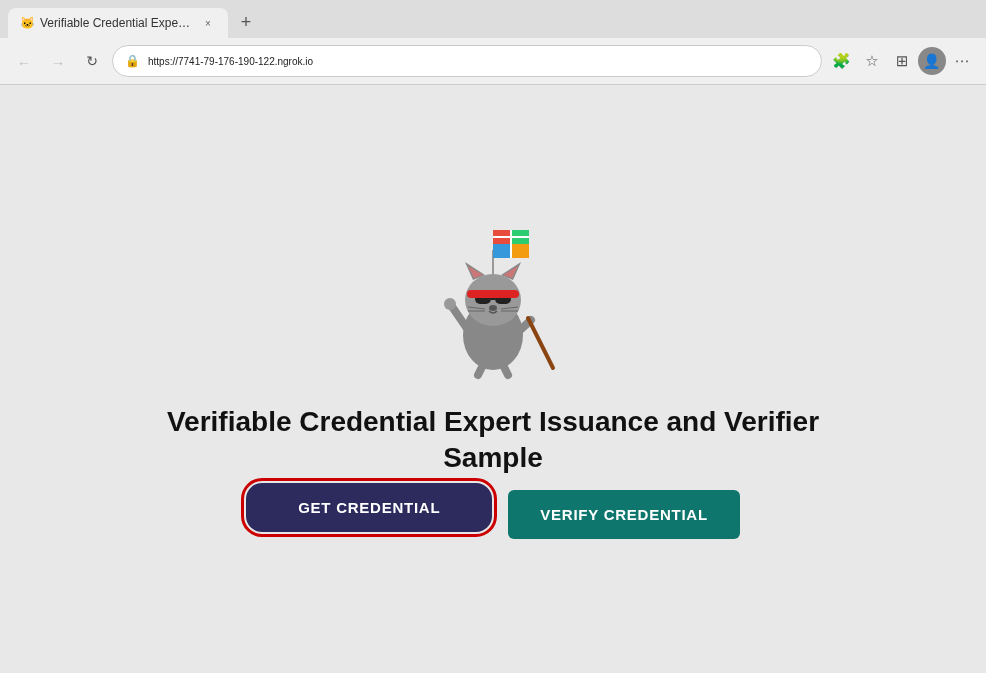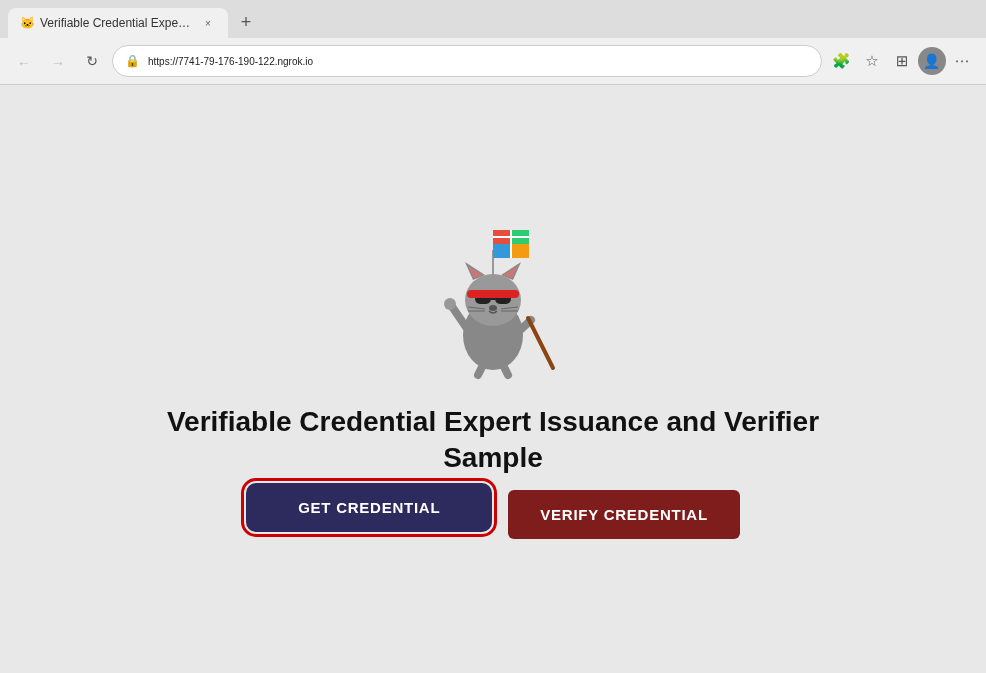--- a/index.html
+++ b/index.html
@@ -196,34 +196,34 @@
     .buttons-row {
       display: flex;
       gap: 16px;
       align-items: center;
     }
 
     .btn-get {
       background: #2d2a5e;
       color: white;
       border: none;
-      border-radius: 10px;
+      border-radius: 16px;
       padding: 16px 52px;
       font-size: 15px;
       font-weight: 700;
       letter-spacing: 0.05em;
       cursor: pointer;
       outline: 3px solid #cc0000;
       outline-offset: 2px;
       min-width: 220px;
       text-transform: uppercase;
     }
 
     .btn-verify {
-      background: #7f1d1d;
+      background: #0f766e;
       color: white;
       border: none;
       border-radius: 6px;
       padding: 16px 32px;
       font-size: 15px;
       font-weight: 700;
       letter-spacing: 0.05em;
       cursor: pointer;
       min-width: 220px;
       text-transform: uppercase;

